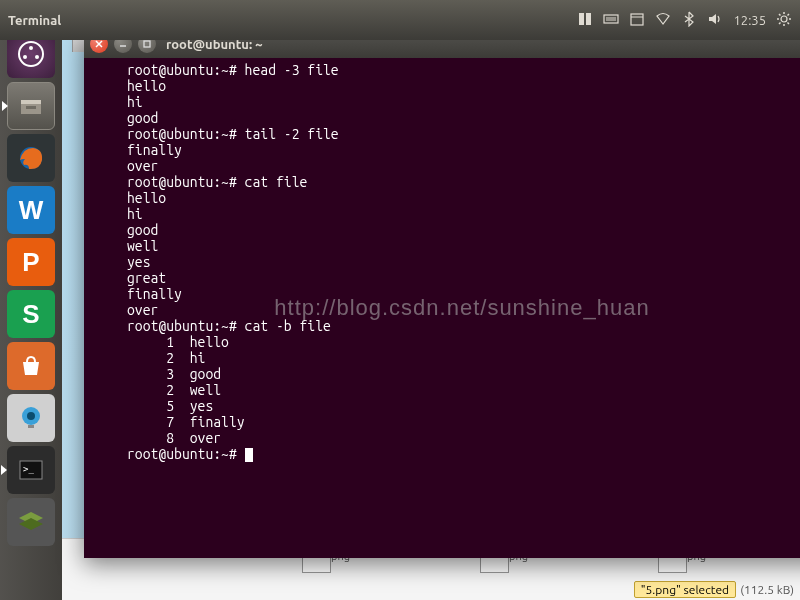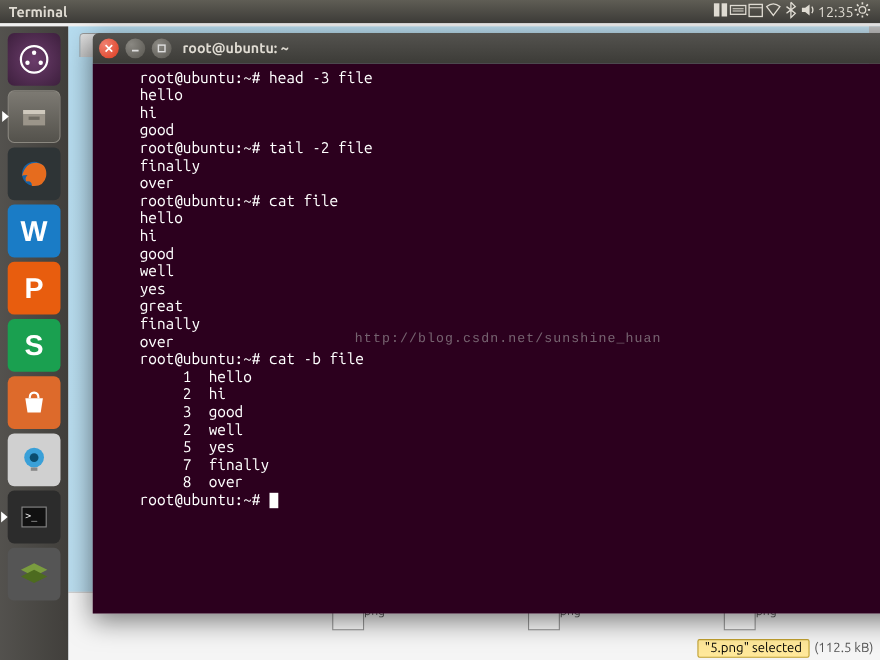--- a/index.html
+++ b/index.html
@@ -1,22 +1,22 @@
 <!DOCTYPE html>
 <html><head>
 <meta charset="utf-8">
 <style>
 * { margin:0; padding:0; box-sizing:border-box; }
 body { width:800px; height:600px; overflow:hidden; font-family:"Ubuntu",sans-serif; position:relative; background:#f0f0f0; }
 
 
-.menubar { height:21px; background:linear-gradient(#5f5d55,#3c3b37); color:#dfdbd2; display:flex; align-items:center; padding:0 8px; font-size:13px; position:relative; z-index:10; }
+.menubar { height:40px; background:linear-gradient(#5f5d55,#3c3b37); color:#dfdbd2; display:flex; align-items:center; padding:0 8px; font-size:13px; position:relative; z-index:10; }
 .menubar .title { font-weight:bold; }
 .menubar .spacer { flex:1; }
-.menubar .tray { display:flex; gap:0; align-items:center; }
+.menubar .tray { display:flex; gap:10px; align-items:center; }
 .tray svg { width:16px; height:16px; fill:#dfdbd2; }
 .clock { font-size:13px; }
 
 
 .launcher { position:absolute; left:0; top:24px; width:62px; height:576px; background:linear-gradient(90deg, rgba(70,68,64,0.92), rgba(50,48,44,0.92)); padding:6px 0; display:flex; flex-direction:column; gap:4px; align-items:center; z-index:5; }
 .launcher .tile { width:48px; height:48px; border-radius:6px; display:flex; align-items:center; justify-content:center; position:relative; }
 .tile.dash { background:radial-gradient(circle,#6b3d6b,#3d1f3d); }
 .tile.files { background:linear-gradient(#7d7a73,#54524c); border:1px solid #8b8880; }
 .tile.firefox { background:#2e3436; }
 .tile.writer { background:#1a7cc6; }
@@ -52,21 +52,21 @@
 .wbtn { width:18px; height:18px; border-radius:50%; display:flex; align-items:center; justify-content:center; }
 .wbtn.close { background:radial-gradient(circle at 30% 30%,#f08070,#dd3b1f); }
 .wbtn.min { background:radial-gradient(circle at 30% 30%,#8a8882,#595751); }
 .wbtn.max { background:radial-gradient(circle at 30% 30%,#8a8882,#595751); }
 .wbtn svg { width:10px; height:10px; }
 .termwin .wtitle { color:#dfdbd2; font-size:13px; font-weight:bold; margin-left:4px; }
 .termbody { background:#2c001e; height:500px; padding:4px 6px; font-family:"Ubuntu Mono","DejaVu Sans Mono",monospace; font-size:14px; line-height:16px; color:#ffffff; position:relative; }
 .termbody .line { white-space:pre;margin-left:37px; }
 .prompt-hostpath { color:#ffffff; }
 .termbody .cursor { display:inline-block; width:8px; height:14px; background:#ffffff; vertical-align:text-bottom; }
-.watermark { position:absolute; left:50%; top:50%; transform:translate(-50%,-50%); color:rgba(180,180,180,0.55); font-family:Liberation Mono, monospace; font-size:12px; letter-spacing:1px; pointer-events:none; }
+.watermark { position:absolute; left:50%; top:50%; transform:translate(-50%,-50%); color:rgba(180,180,180,0.55); font-family:Liberation Sans, sans-serif; font-size:22px; letter-spacing:1px; pointer-events:none; }
 
 
 .winside { position:absolute; right:0; top:24px; width:10px; height:40px; background:#c0c0c0; z-index:2; }
 </style>
 </head>
 <body>
 
 <div class="menubar">
   <span class="title">Terminal</span>
   <span class="spacer"></span>

